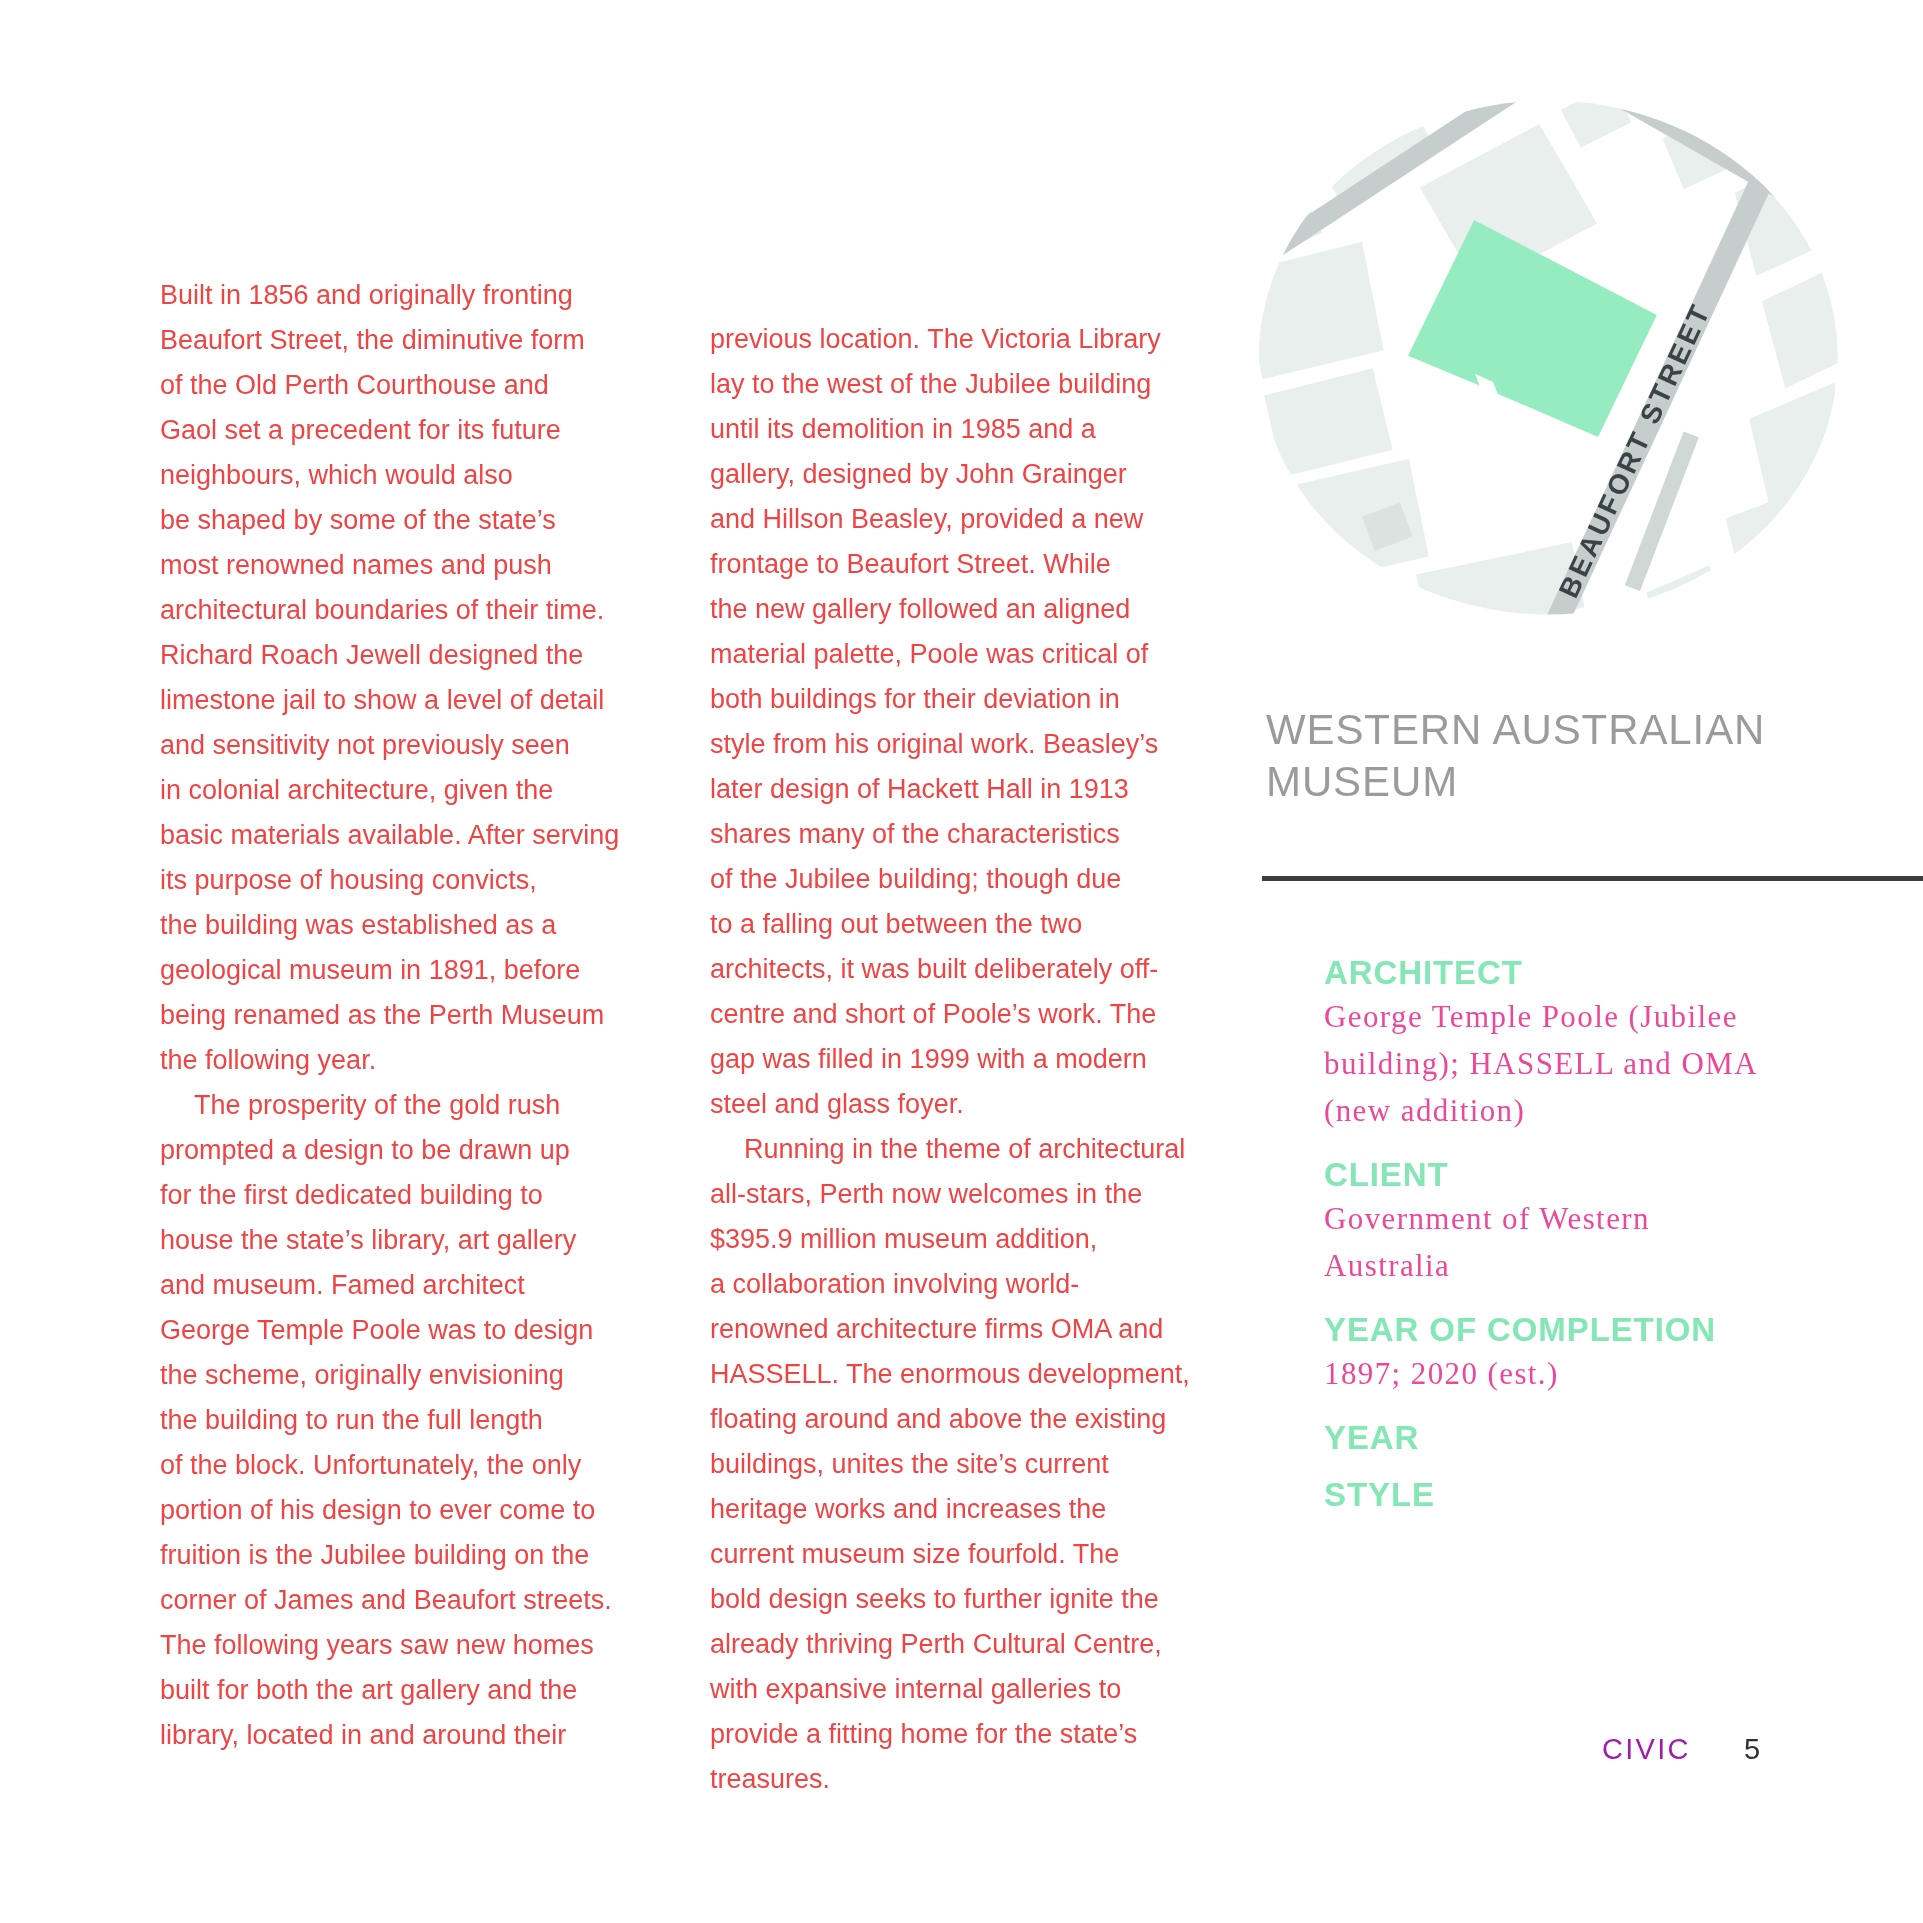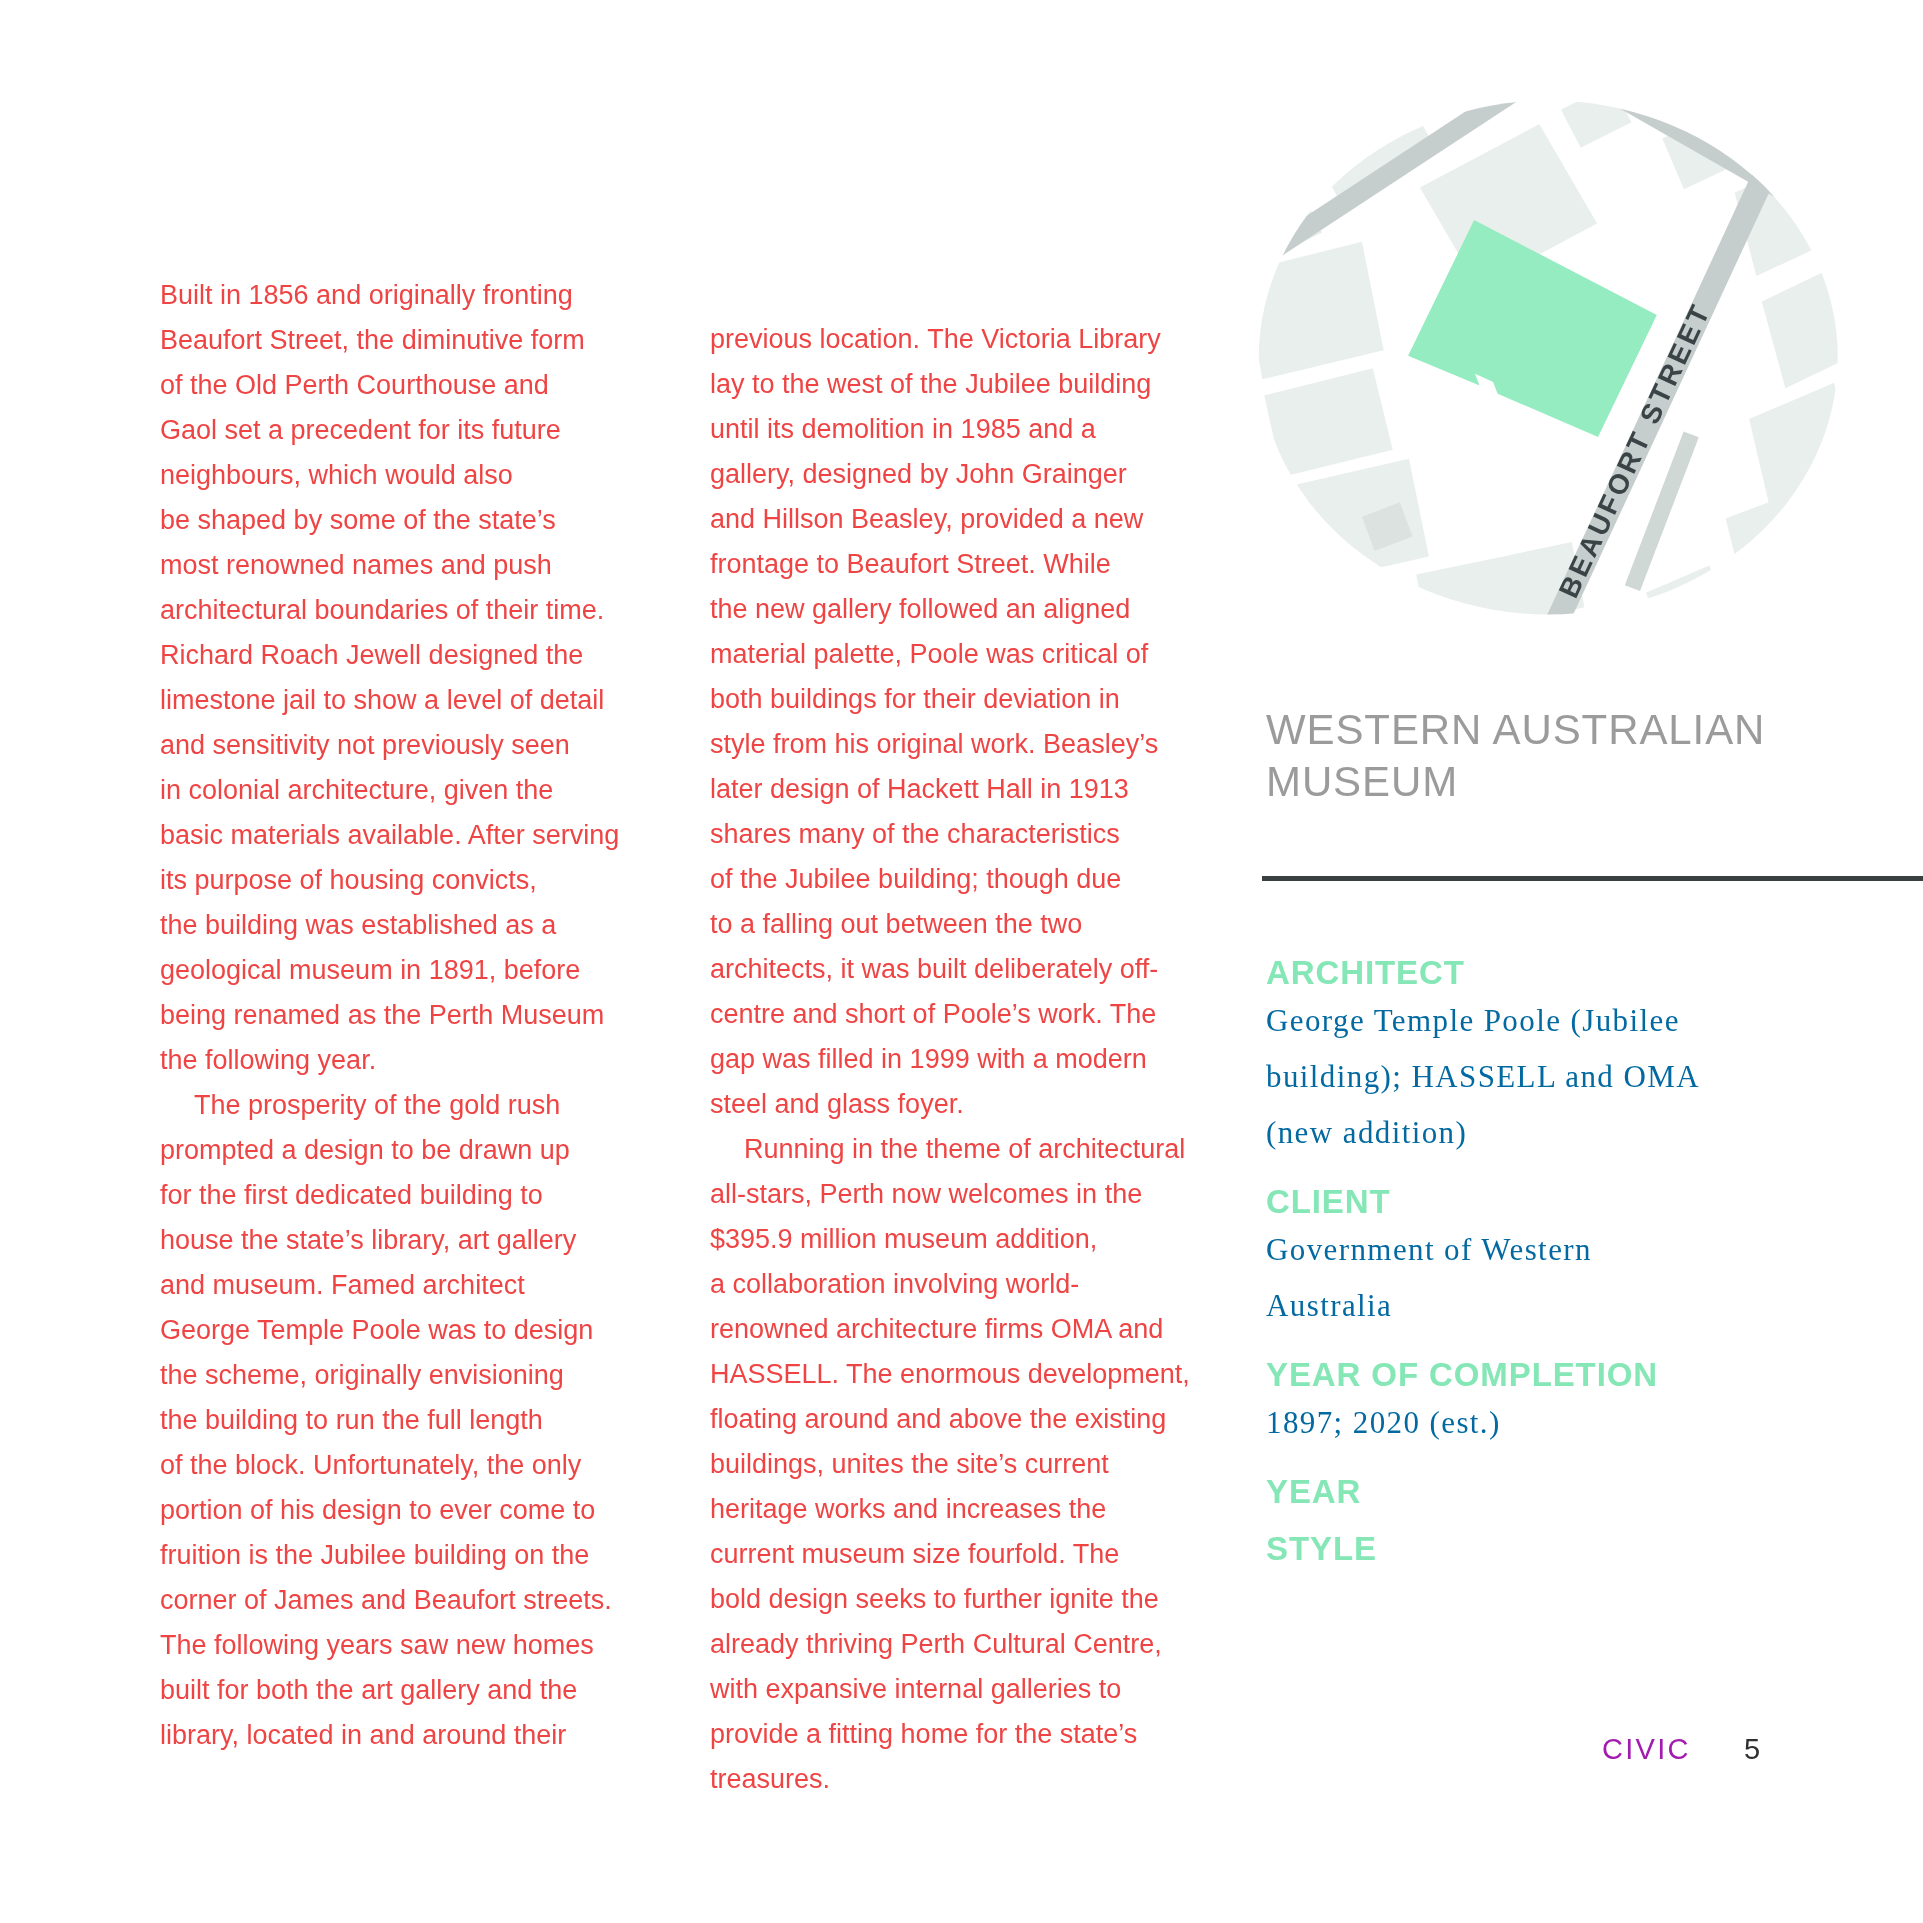--- a/index.html
+++ b/index.html
@@ -14,26 +14,26 @@
   .col-2{left:710px;margin-top:44px;}
   .col p{margin:0;white-space:pre-line;}
   .col p.indent{text-indent:34px;}
 
   
   .map-wrap{position:absolute;left:1257px;top:86px;width:588px;height:543px;}
   .page-title{position:absolute;left:1266px;top:704px;margin:0;
       font-size:42px;line-height:52px;font-weight:400;letter-spacing:0.9px;
       color:#9b9b9b;white-space:pre-line;}
   .rule{position:absolute;left:1262px;top:876px;width:661px;height:4.5px;background:#3a3f3f;}
-  .meta{position:absolute;left:1266px;top:941px;width:561px;margin:0;}
+  .meta{position:absolute;left:1324px;top:941px;width:561px;margin:0;}
   .meta dt{font-size:33px;font-weight:bold;color:#85e6b6;letter-spacing:0.9px;
       line-height:34px;margin:23.5px 0 3.6px 0;}
   .meta dt:first-of-type{margin-top:14.5px;}
-  .meta dd{font-family:"Liberation Serif", serif;font-size:31px;line-height:56px;
-      letter-spacing:1.4px;color:#0369a1;margin:3.6px 0 0 0;white-space:pre-line;}
+  .meta dd{font-family:"Liberation Serif", serif;font-size:31px;line-height:47px;
+      letter-spacing:1.4px;color:#ec4899;margin:3.6px 0 0 0;white-space:pre-line;}
 
   .footer-section{position:absolute;left:1602px;top:1733px;font-size:29px;
       letter-spacing:2.3px;color:#a21caf;}
   .footer-page{position:absolute;left:1744px;top:1733px;font-size:29px;
       letter-spacing:2.3px;color:#303030;}
 </style>
 </head>
 <body>
 
 <main>

